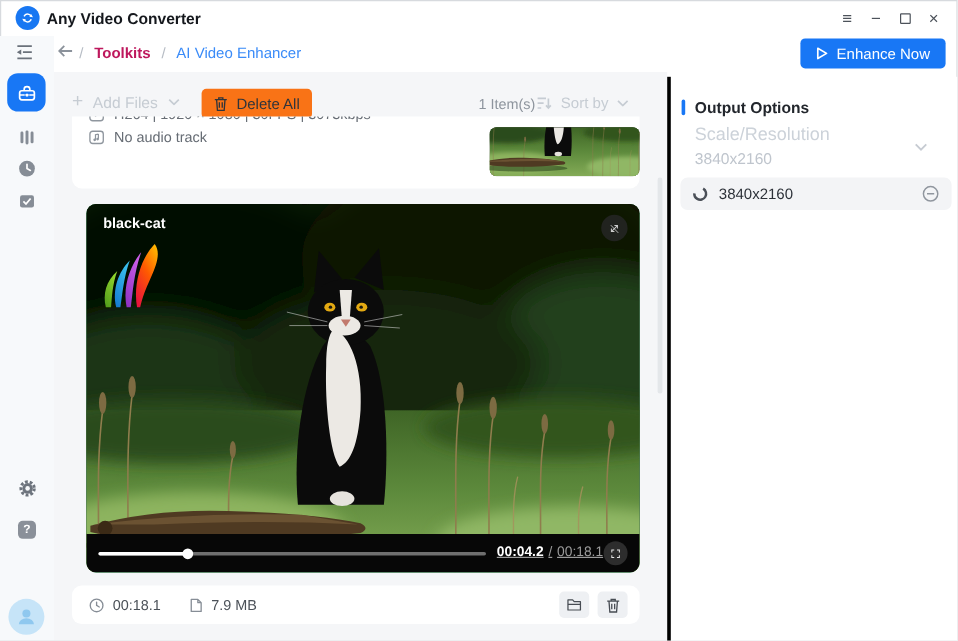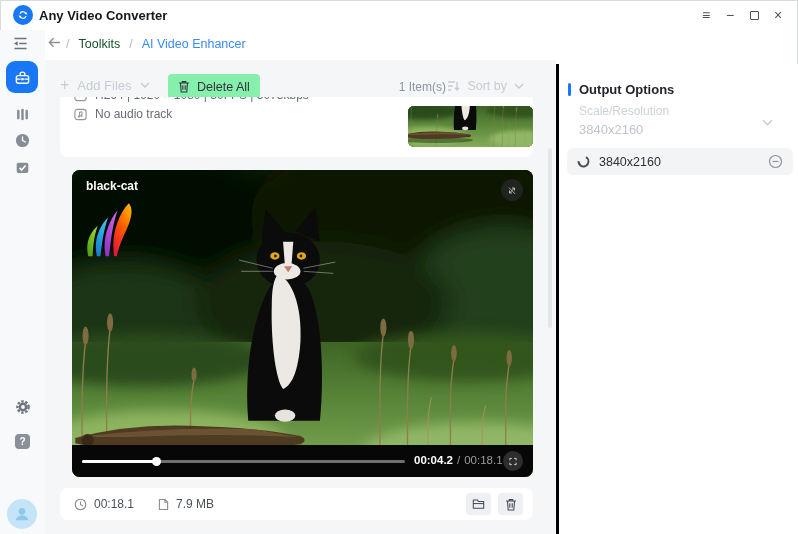--- a/index.html
+++ b/index.html
@@ -16,41 +16,41 @@
   .win-btn{width:24px;height:24px;display:flex;align-items:center;justify-content:center;
     color:#4c525a;font-size:14px;}
   .maxi-box{width:9px;height:9px;border:1.5px solid #4c525a;border-radius:1px;}
 
   
   .collapse-btn{position:absolute;left:13px;top:37px;}
   .back-btn{position:absolute;left:47px;top:36px;}
   .breadcrumb{position:absolute;left:66px;top:33px;height:22px;display:flex;align-items:center;
     gap:9px;font-size:12.5px;}
   .bc-sep{color:#b6bcc4;}
-  .bc-link{color:#14532d;}
+  .bc-link{color:#be185d;font-weight:bold;}
   .bc-current{color:#3a8bf8;}
   .enhance-btn{position:absolute;right:10px;top:32px;height:25px;padding:0 13px;background:#1877f5;
     border-radius:4px;color:#fff;font-size:12.5px;display:flex;align-items:center;gap:7px;border:none;}
 
   
   .sidebar{position:absolute;left:0;top:30px;width:45px;height:504px;background:#f7f9fb;}
   .side-active{position:absolute;left:6px;top:31px;width:32px;height:32px;border-radius:9px;
     background:#1877f5;display:flex;align-items:center;justify-content:center;}
   .side-ic{position:absolute;left:14px;width:17px;height:17px;display:flex;align-items:center;justify-content:center;}
   .help-badge{width:15px;height:15px;border-radius:4px;background:#8a9099;color:#fff;font-size:10px;
     font-weight:700;display:flex;align-items:center;justify-content:center;}
   .avatar{position:absolute;left:7px;top:469px;width:30px;height:30px;border-radius:50%;
     background:#c6e4f8;display:flex;align-items:center;justify-content:center;}
 
   
   .main{position:absolute;left:45px;top:60px;width:511px;height:474px;background:#f5f6f8;}
   .add-files{position:absolute;left:15px;top:17px;display:flex;align-items:center;gap:8px;
     color:#c6ccd3;font-size:13px;}
   .plus-glyph{font-size:16px;line-height:1;}
-  .delete-btn{position:absolute;left:123px;top:14px;height:25px;background:#86efac;border:none;
+  .delete-btn{position:absolute;left:123px;top:14px;height:25px;background:#f97316;border:none;
     border-radius:4px;padding:0 10px;display:flex;align-items:center;gap:7px;font-size:12.5px;color:#2f343b;}
   .items-count{position:absolute;right:110px;top:20px;font-size:12px;color:#8d949d;margin-left:14px;}
   .sort-group{position:absolute;right:32px;top:19px;display:flex;align-items:center;gap:7px;
     color:#c6ccd3;font-size:12.5px;}
   .viewport{position:absolute;left:0;top:37px;width:511px;height:437px;overflow:hidden;}
 
   .info-card{position:absolute;left:15px;top:-22px;width:473px;height:82px;background:#fff;border-radius:8px;}
   .info-rows{position:absolute;left:14px;top:13px;}
   .info-row{display:flex;align-items:center;gap:8px;height:14px;margin-bottom:5px;
     font-size:12px;color:#666c74;}
@@ -61,41 +61,41 @@
     border-radius:8px;overflow:hidden;}
   .player-img{position:absolute;left:0;top:0;width:100%;height:100%;}
   .player-title{position:absolute;left:14px;top:9px;color:#fff;font-size:12px;font-weight:600;z-index:3;}
   .compare-btn{position:absolute;right:10px;top:9px;width:22px;height:22px;border-radius:50%;
     background:rgba(38,38,38,.82);z-index:3;display:flex;align-items:center;justify-content:center;border:none;}
   .watermark{position:absolute;left:11px;top:32px;z-index:2;}
   .controls{position:absolute;left:0;bottom:0;width:100%;height:32px;background:#070707;z-index:3;}
   .track{position:absolute;left:10px;top:15px;width:323px;height:3px;background:#6f6f6f;border-radius:2px;}
   .fill{height:100%;background:#fff;border-radius:2px;}
   .thumb-dot{position:absolute;top:-3px;width:9px;height:9px;background:#fff;border-radius:50%;margin-left:-4px;}
-  .time{position:absolute;left:342px;top:9px;font-size:11.5px;color:#9b9b9b;display:flex;gap:4px;}
+  .time{position:absolute;left:342px;top:9px;font-size:11.5px;color:#9b9b9b;display:flex;gap:4px;text-decoration:underline;}
   .time .cur{color:#fff;font-weight:700;}
   .fs-btn{position:absolute;right:10px;top:6px;width:20px;height:20px;border-radius:50%;
     background:#2d2d2d;display:flex;align-items:center;justify-content:center;border:none;}
 
   .bottom-card{position:absolute;left:15px;top:391px;width:473px;height:32px;background:#fff;border-radius:8px;}
   .bc-left{position:absolute;left:14px;top:0;height:32px;display:flex;align-items:center;gap:7px;
     font-size:12px;color:#4b5158;}
   .bc-gap{width:10px;}
   .mini-btn{width:25px;height:22px;background:#eef0f3;border:none;border-radius:4px;
     display:flex;align-items:center;justify-content:center;position:absolute;top:5px;}
   .scrollbar{position:absolute;left:503px;top:88px;width:4px;height:180px;background:#e4e7ea;border-radius:2px;}
 
   
   .right-panel{position:absolute;left:556px;top:64px;width:242px;height:474px;background:#fff;
     border-left:3px solid #000000;}
   .out-header{position:absolute;left:9px;top:18px;display:flex;align-items:center;gap:8px;}
   .out-bar{width:3px;height:13px;background:#1877f5;border-radius:2px;}
   .out-title{font-size:13px;font-weight:700;color:#22262c;}
   .scale-group{position:absolute;left:20px;top:40px;}
-  .scale-label{font-size:12px;color:#ccd2d9;}
+  .scale-label{font-size:15px;color:#ccd2d9;}
   .scale-value{font-size:13px;color:#bfc5cd;margin-top:4px;}
   .scale-chevron{position:absolute;right:25px;top:55px;}
   .res-row{position:absolute;left:8px;top:84px;width:226px;height:27px;background:#f3f4f6;
     border-radius:6px;display:flex;align-items:center;gap:9px;padding:0 10px;}
   .res-label{font-size:12.5px;color:#2c3138;}
   .res-minus{margin-left:auto;display:flex;background:none;border:none;padding:0;}
 </style>
 </head>
 <body>
 
@@ -256,20 +256,26 @@
     <svg width="15" height="13" viewBox="0 0 16 14">
       <path d="M14,7 H2.5 M7,2.5 L2.5,7 L7,11.5" stroke="#8b929b" stroke-width="1.6" fill="none"></path>
     </svg>
   </div>
   <div class="breadcrumb">
     <span class="bc-sep">/</span>
     <span class="bc-link">Toolkits</span>
     <span class="bc-sep">/</span>
     <span class="bc-current">AI Video Enhancer</span>
   </div>
+  <button class="enhance-btn">
+    <svg width="10" height="11" viewBox="0 0 10 11">
+      <path d="M1.5,1.2 L8.8,5.5 L1.5,9.8 Z" stroke="#fff" stroke-width="1.4" fill="none" stroke-linejoin="round"></path>
+    </svg>
+    <span>Enhance Now</span>
+  </button>
 
   <div class="main">
     <div class="add-files">
       <span class="plus-glyph">+</span>
       <span>Add Files</span>
       <svg width="10" height="6" viewBox="0 0 10 6">
         <polyline points="1,1 5,5 9,1" stroke="#c6ccd3" stroke-width="1.4" fill="none"></polyline>
       </svg>
     </div>
     <button class="delete-btn">

